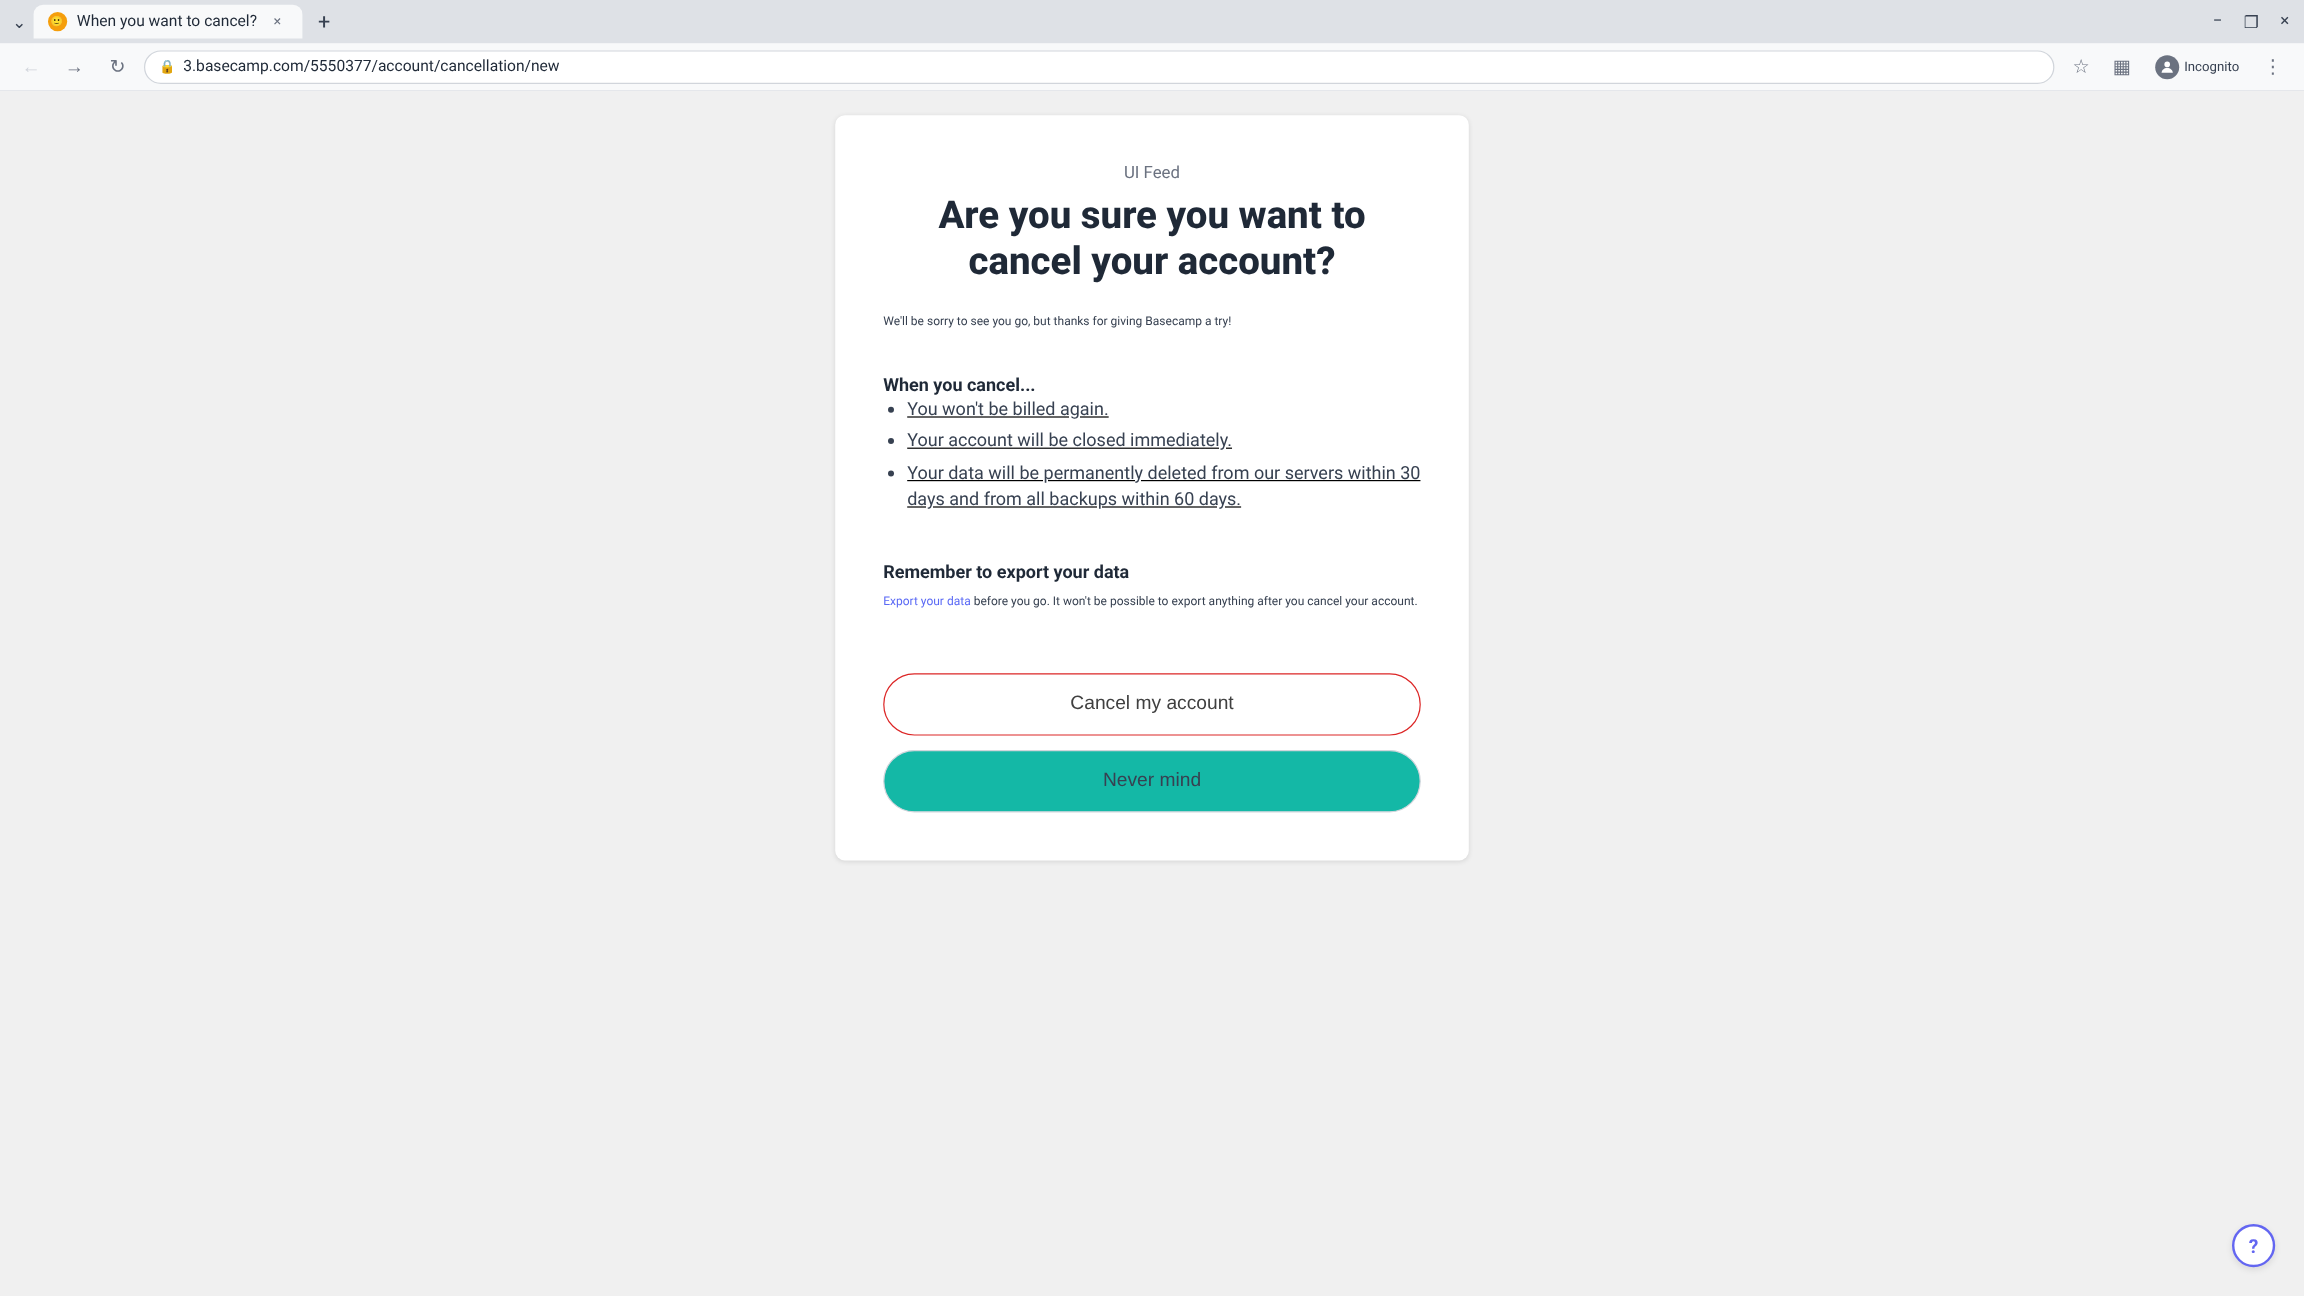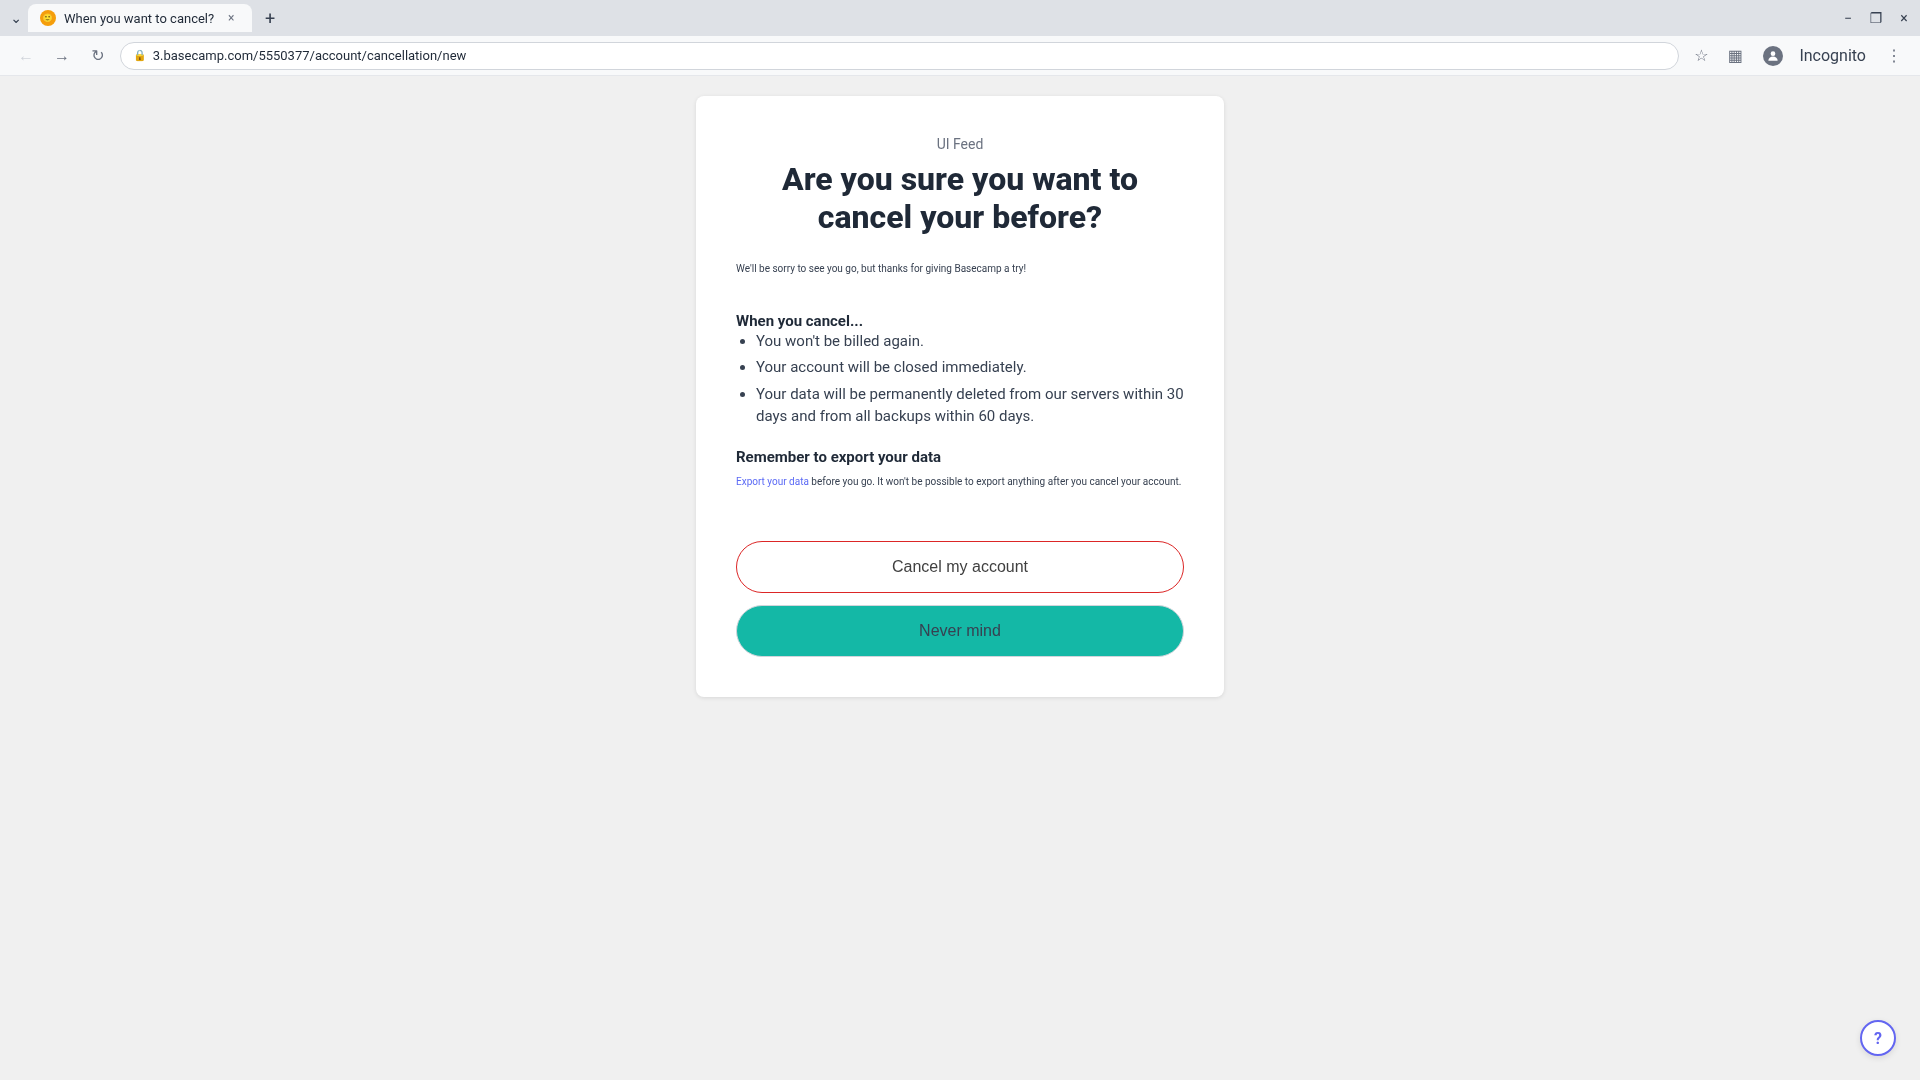--- a/index.html
+++ b/index.html
@@ -169,24 +169,24 @@
       align-items: center;
       justify-content: center;
       cursor: pointer;
       color: #6b7280;
       font-size: 16px;
     }
 
     .incognito-btn {
       display: flex;
       align-items: center;
-      gap: 16px;
+      gap: 4px;
       padding: 2px 8px;
       border-radius: 12px;
-      font-size: 16px;
+      font-size: 11px;
       color: #374151;
       cursor: pointer;
     }
 
     .incognito-icon {
       width: 20px;
       height: 20px;
       background: #6b7280;
       border-radius: 50%;
       display: flex;
@@ -241,21 +241,22 @@
     .section-heading {
       font-size: 15px;
       font-weight: 700;
       color: #1f2937;
       margin-bottom: 0;
     }
 
     .bullet-list {
       list-style: disc;
       padding-left: 20px;
-      margin-bottom: 20px;
+      margin-bottom: 40px;
+      text-decoration: underline;
     }
 
     .bullet-list li {
       font-size: 15px;
       color: #374151;
       line-height: 1.5;
       margin-bottom: 4px;
     }
 
     .export-section {
@@ -399,21 +400,21 @@
       </div>
     </div>
   </div>
 </div>
 
 <div class="page-content">
   <div class="card">
 
     <div class="site-label">UI Feed</div>
 
-    <h1 class="main-heading">Are you sure you want to cancel your before?</h1>
+    <h1 class="main-heading">Are you sure you want to cancel your account?</h1>
 
     <p class="intro-text">We'll be sorry to see you go, but thanks for giving Basecamp a try!</p>
 
     <h2 class="section-heading">When you cancel...</h2>
 
     <ul class="bullet-list">
       <li>
         <span>You won't be billed again.</span>
       </li>
       <li>

